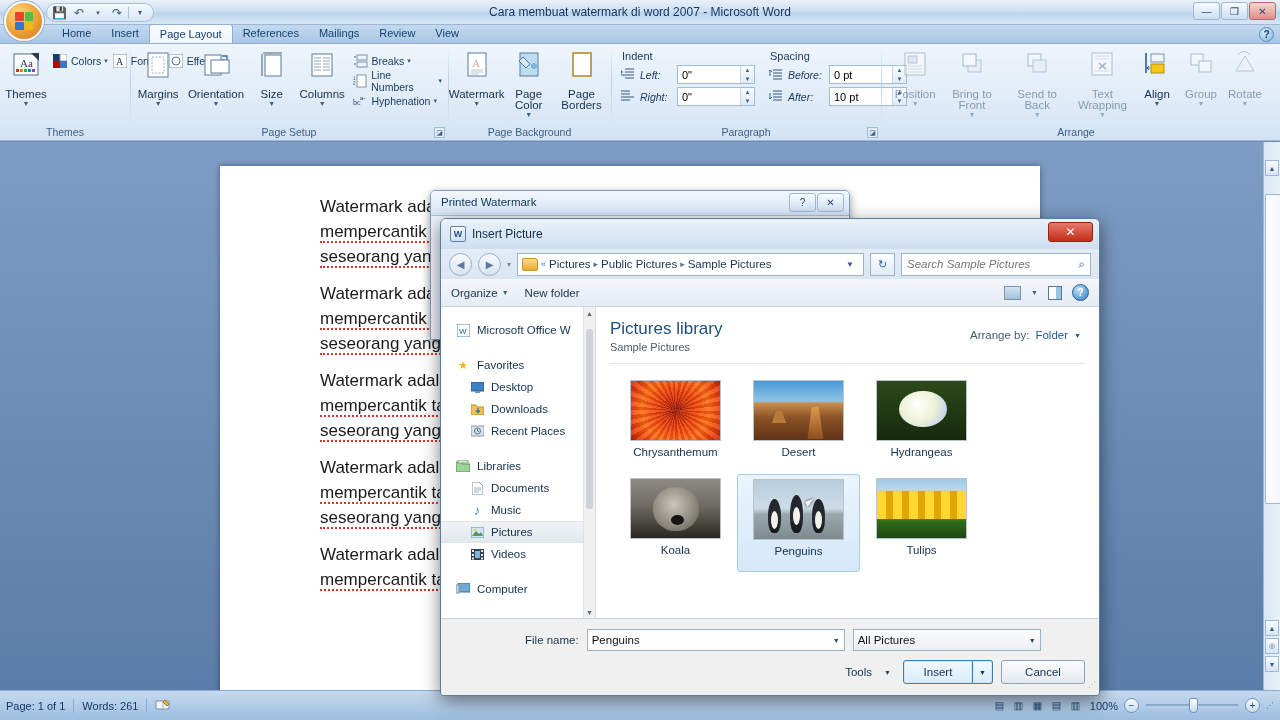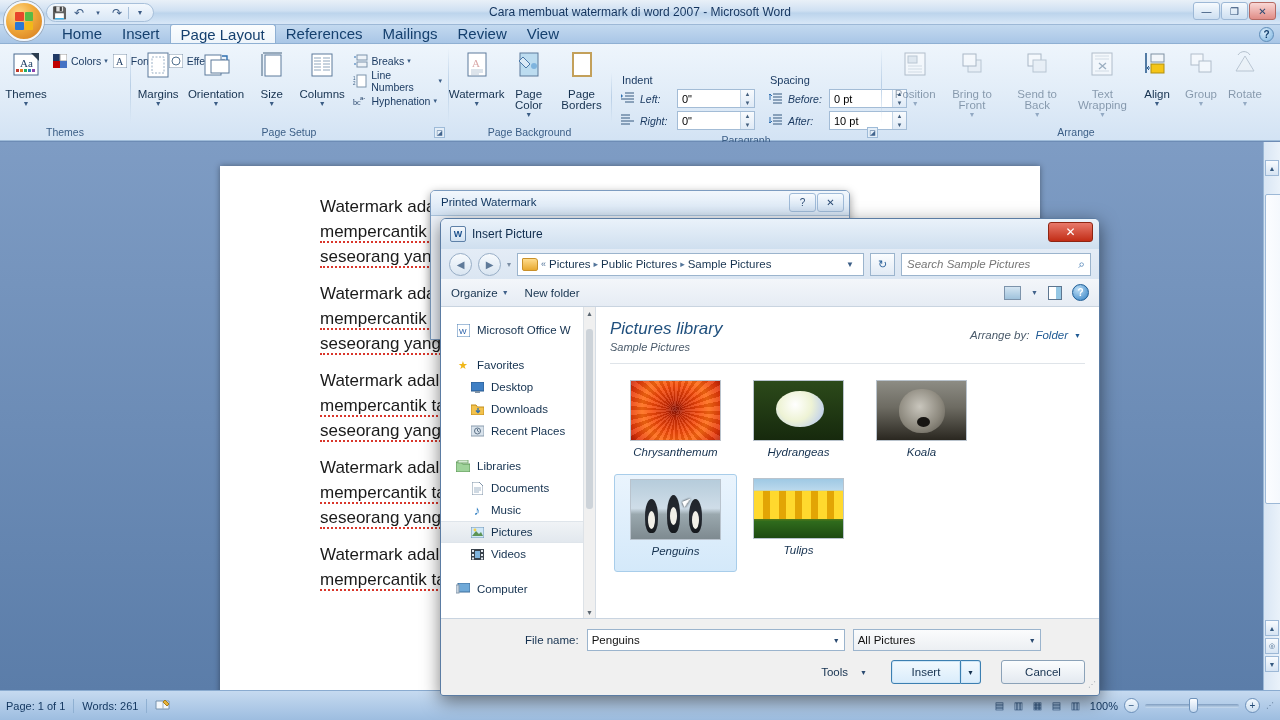--- a/index.html
+++ b/index.html
@@ -62,21 +62,21 @@
 
   
   .tabstrip {
     height:19px;
     background:linear-gradient(to bottom,#c3d9ef,#a9c6e6);
     border-bottom:1px solid #8fb0d3;
     display:flex; align-items:flex-end; padding-left:52px;
     position:relative;
   }
   .tab {
-    padding:2px 10px 2px; font-size:15px; color:#15406e; cursor:default;
+    padding:2px 10px 2px; font-size:11px; color:#15406e; cursor:default;
     height:19px; line-height:15px;
   }
   .tab.active {
     background:linear-gradient(to bottom,#fbfdfe,#eef5fb);
     border:1px solid #8fb0d3; border-bottom:none;
     border-radius:3px 3px 0 0;
     height:19px;
     text-align:right;
   }
   .help-btn{position:absolute;right:6px;top:2px;width:15px;height:15px;border-radius:50%;
@@ -232,21 +232,21 @@
   .navitem.ind{padding-left:28px;}
   .navitem.sel{background:linear-gradient(to bottom,#f0f3f6,#e2e8ee);border-top:1px solid #dfe5eb;border-bottom:1px solid #dfe5eb;}
   .navitem .ni{width:16px;height:14px;display:flex;align-items:center;justify-content:center;font-size:11px;}
   .navspace{height:13px;}
   .navscroll{position:absolute;right:0;top:0;bottom:0;width:12px;background:#f0f0f0;border-left:1px solid #dde2e7;}
   .navscroll .th{position:absolute;left:2px;right:2px;top:22px;height:180px;background:#cdd3d9;border-radius:3px;}
   .navscroll .a1,.navscroll .a2{position:absolute;left:0;right:0;height:12px;font-size:7px;color:#5b6670;
     display:flex;align-items:center;justify-content:center;}
   .navscroll .a1{top:0;} .navscroll .a2{bottom:0;}
 
-  .filepane{flex:1;background:#fff;position:relative;font-style:italic;}
+  .filepane{flex:1;background:#fff;position:relative;}
   .libhdr{padding:12px 14px 6px 14px;position:relative;}
   .libhdr .h1{font-size:17px;color:#1f4f7d;line-height:20px;}
   .libhdr .h2{font-size:11px;color:#4a5a6a;margin-top:2px;}
   .libhdr .arr{position:absolute;right:18px;top:22px;font-size:11.5px;color:#4a5a6a;display:flex;gap:6px;align-items:center;}
   .libhdr .arr b{color:#1f5a94;font-weight:normal;}
   .libhdr .arr .ar{font-size:7px;color:#1f5a94;}
   .libdiv{height:1px;background:#dfe4e9;margin:4px 14px 0;}
 
   .grid{display:flex;flex-wrap:wrap;padding:12px 0 0 18px;}
   .cell{width:123px;height:98px;display:flex;flex-direction:column;align-items:center;
@@ -293,21 +293,21 @@
     border-left:9px solid #fff;border-bottom:6px solid transparent;
     transform:rotate(-22deg);filter:drop-shadow(0 0 1px #000);}
 
   .dlgfoot{height:72px;background:#f0f0f0;position:relative;padding:10px 14px 0;}
   .frow{display:flex;align-items:center;gap:8px;}
   .frow .lbl{font-size:11.5px;color:#15314f;}
   .combo{height:22px;border:1px solid #9bb4cd;background:#fff;display:flex;align-items:center;
     padding:0 4px;font-size:11.5px;color:#111;}
   .combo .dd{margin-left:auto;font-size:7px;color:#2a4a70;padding-left:6px;}
   .combo.gray{background:linear-gradient(to bottom,#fbfcfd,#eceff3);}
-  .frow2{display:flex;align-items:center;gap:20px;margin-top:9px;justify-content:flex-end;}
+  .frow2{display:flex;align-items:center;gap:8px;margin-top:9px;justify-content:flex-end;}
   .tools{font-size:11.5px;color:#15314f;display:flex;align-items:center;gap:12px;padding-right:4px;}
   .tools .ar{font-size:7px;color:#2a4a70;}
   .btn{height:24px;min-width:84px;border:1px solid #8ba2b8;border-radius:3px;
     background:linear-gradient(to bottom,#fbfdfe,#e3e9f0);font-size:11.5px;color:#15314f;
     display:flex;align-items:center;justify-content:center;}
   .btn.primary{border:1px solid #3c7fb1;box-shadow:inset 0 0 0 1px #cfe6f7;
     background:linear-gradient(to bottom,#f2f9fe,#d9ecfb);}
   .splitwrap{display:flex;}
   .splitwrap .main{border-radius:3px 0 0 3px;min-width:70px;}
   .splitwrap .arrowbtn{width:20px;border-left:none;border-radius:0 3px 3px 0;}
@@ -528,21 +528,21 @@
             <svg width="28" height="28">
                 <rect x="5" y="2" width="18" height="23" fill="#fff" stroke="#c3a05a" stroke-width="2"></rect>
               </svg>
           </span>
           <span class="cap">Page Borders</span>
         </div>
       </div>
       <div class="glabel">Page Background</div>
     </div>
 
-    <div class="rgroup" style="width:270px;margin-top:24px;">
+    <div class="rgroup" style="width:270px;">
       <div class="gbody" style="gap:14px;padding-left:6px;">
         <div>
           <div class="sectlabel">Indent</div>
           <div class="fieldrow">
             <span class="ico" style="width:16px;">
               <svg width="14" height="12">
                   <g stroke="#35597f">
                     <path d="M4 1h9M4 4h9M0 7h13M4 10h9"></path>
                   </g>
                   <path d="M0 2 l2 2 l-2 2" fill="#2f6fb0"></path>
@@ -954,20 +954,24 @@
         </div>
       </div>
       <div class="libdiv"></div>
 
       <div class="grid">
         <div class="cell">
           <div class="thumb t-chrys"></div>
           <div class="cap">Chrysanthemum</div>
         </div>
         <div class="cell">
+          <div class="thumb t-desert"></div>
+          <div class="cap">Desert</div>
+        </div>
+        <div class="cell">
           <div class="thumb t-hydr"></div>
           <div class="cap">Hydrangeas</div>
         </div>
         <div class="cell">
           <div class="thumb t-koala"></div>
           <div class="cap">Koala</div>
         </div>
         <div class="cell sel">
           <div class="thumb t-peng">
               <i></i>

